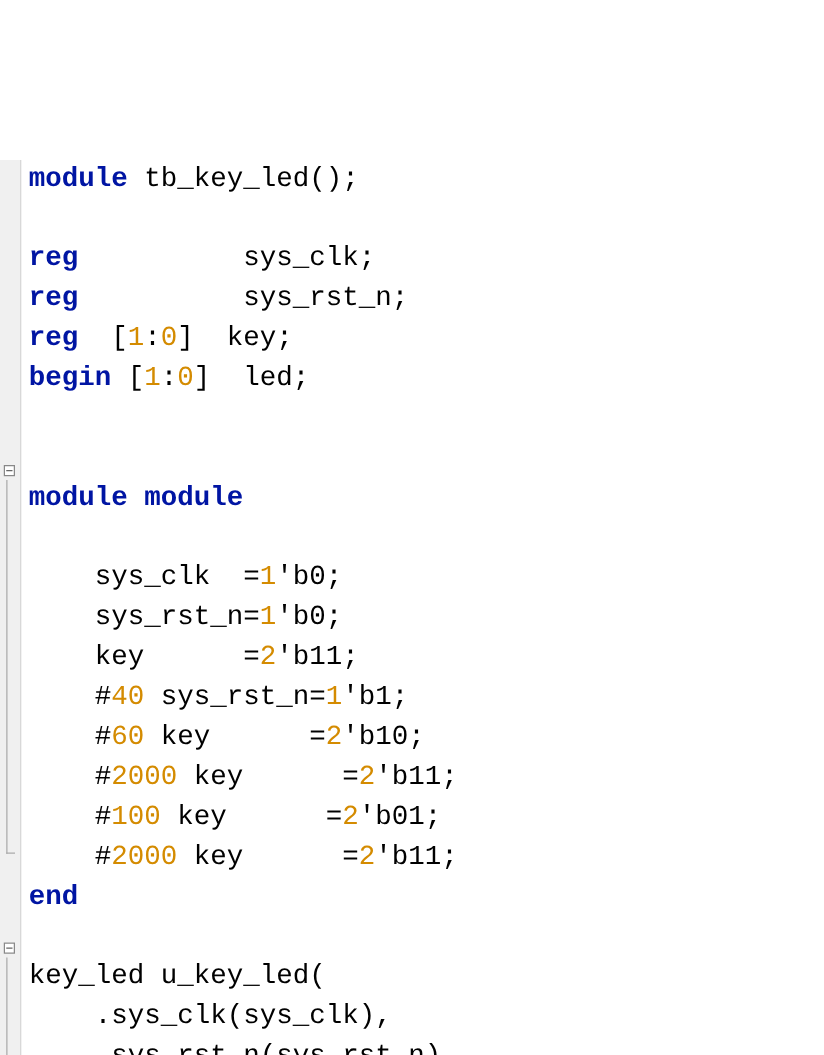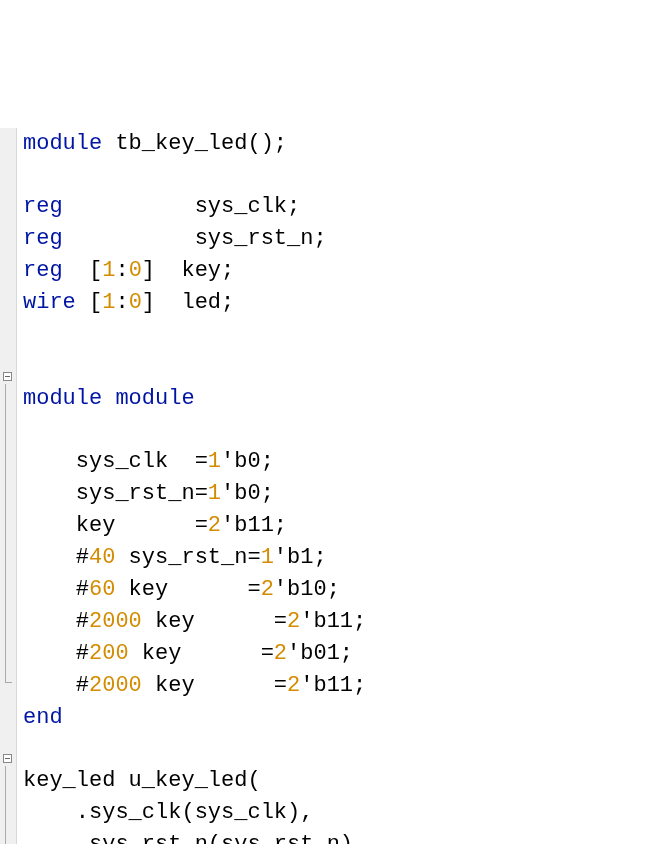--- a/index.html
+++ b/index.html
@@ -44,52 +44,52 @@
     position: absolute;
     left: 5px;
     width: 6px;
     border-left: 1px solid #aaa;
     border-bottom: 1px solid #aaa;
   }
   .code {
     padding-left: 6px;
     color: #000;
   }
-  .kw { color: #0015a3; font-weight: normal; }
+  .kw { color: #0015a3; font-weight: bold; }
   .num { color: #d48b00; }
 </style>
 </head>
 <body>
 
 
 
 <div class="editor">
   <div class="gutter">
     <div class="fold" style="top:244px;"></div>
     <div class="bracket" style="top:256px; height:298px;"></div>
     <div class="fold" style="top:626px;"></div>
     <div class="bracket" style="top:638px; height:202px;"></div>
   </div>
   <div class="code"><span class="kw">module</span><span> tb_key_led();</span>
 
 <span class="kw">reg</span><span>          sys_clk;</span>
 <span class="kw">reg</span><span>          sys_rst_n;</span>
 <span class="kw">reg</span><span>  </span><span>[</span><span class="num">1</span><span>:</span><span class="num">0</span><span>]</span><span>  key;</span>
-<span class="kw">wire</span><span> </span><span>[</span><span class="num">1</span><span>:</span><span class="num">0</span><span>]</span><span>  led;</span>
+<span class="kw">begin</span><span> </span><span>[</span><span class="num">1</span><span>:</span><span class="num">0</span><span>]</span><span>  led;</span>
 
 
 <span class="kw">module</span> <span class="kw">module</span>
 
 <span>    sys_clk  =</span><span class="num">1</span><span>'b0;</span>
 <span>    sys_rst_n=</span><span class="num">1</span><span>'b0;</span>
 <span>    key      =</span><span class="num">2</span><span>'b11;</span>
 <span>    #</span><span class="num">40</span><span> sys_rst_n=</span><span class="num">1</span><span>'b1;</span>
 <span>    #</span><span class="num">60</span><span> key      =</span><span class="num">2</span><span>'b10;</span>
 <span>    #</span><span class="num">2000</span><span> key      =</span><span class="num">2</span><span>'b11;</span>
-<span>    #</span><span class="num">200</span><span> key      =</span><span class="num">2</span><span>'b01;</span>
+<span>    #</span><span class="num">100</span><span> key      =</span><span class="num">2</span><span>'b01;</span>
 <span>    #</span><span class="num">2000</span><span> key      =</span><span class="num">2</span><span>'b11;</span>
 <span class="kw">end</span>
 
 <span>key_led u_key_led(</span>
 <span>    .sys_clk(sys_clk),</span>
 <span>    .sys_rst_n(sys_rst_n),</span>
 
 
 
 </div>

